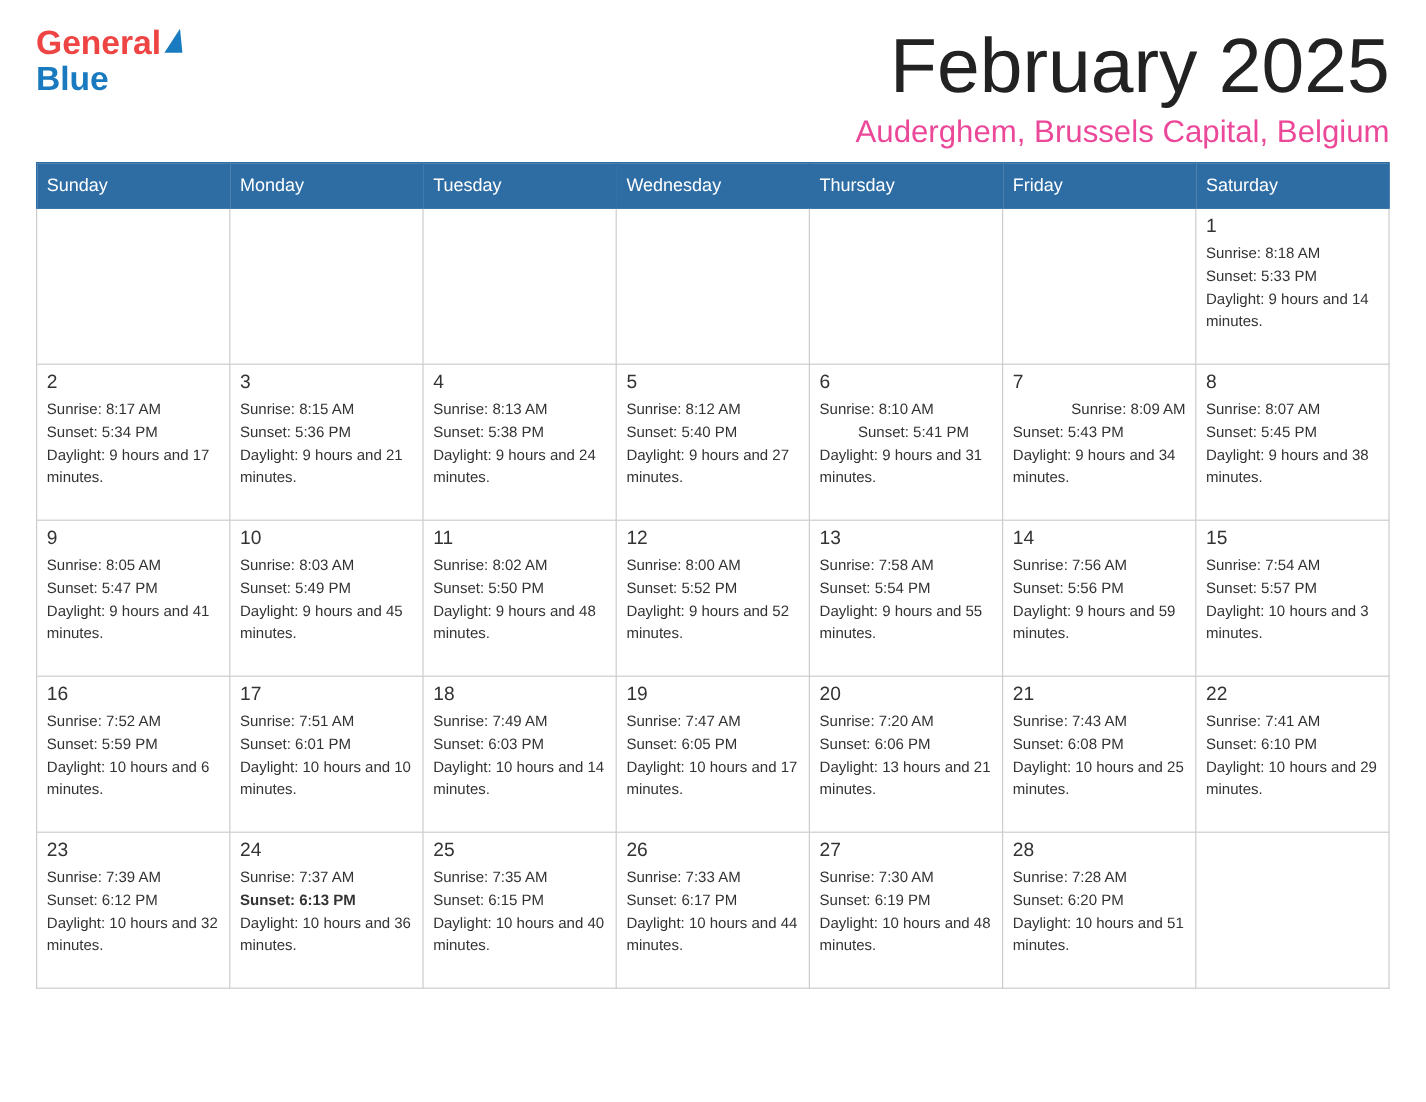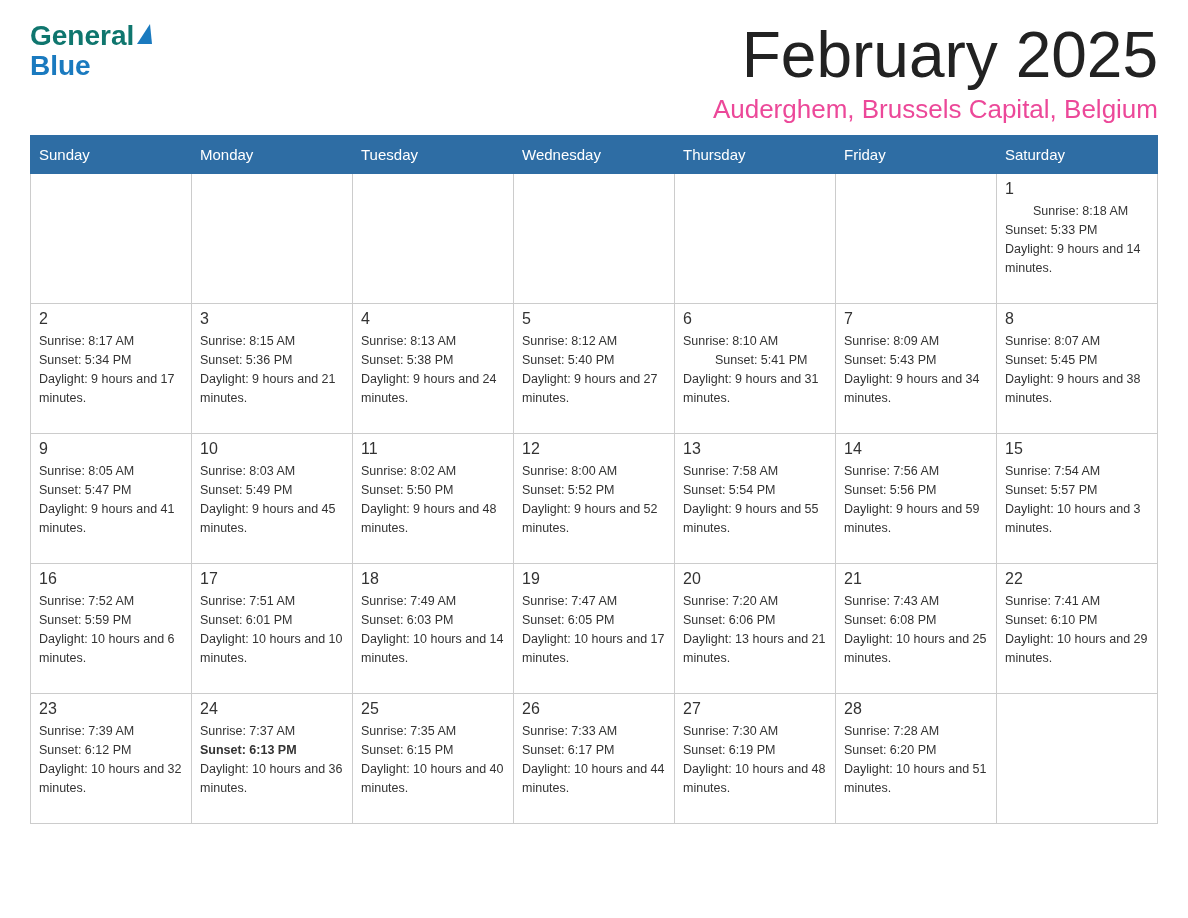--- a/index.html
+++ b/index.html
@@ -89,21 +89,21 @@
       font-weight: bold;
       margin-top: -2px;
     }
   </style>
 </head>
 <body>
 
 <div class="header">
   <div class="logo-wrapper">
     <div class="logo-row1">
-      <span style="font-size:28px;font-weight:bold;color:#0f766e;">General</span>
+      <span style="font-size:28px;font-weight:bold;color:#ef4444;">General</span>
       <span style="display:inline-block;width:0;height:0;border-left:13px solid transparent;border-right:2px solid transparent;border-bottom:20px solid #1a7abf;margin-left:3px;vertical-align:middle;position:relative;top:-2px;"></span>
     </div>
     <div class="logo-row2">Blue</div>
   </div>
   <div class="title-block">
     <div class="title-month">February 2025</div>
     <div class="title-location">Auderghem, Brussels Capital, Belgium</div>
   </div>
 </div>
 
@@ -123,21 +123,21 @@
   <tr>
         <td class="empty-cell"></td>
         <td class="empty-cell"></td>
         <td class="empty-cell"></td>
         <td class="empty-cell"></td>
         <td class="empty-cell"></td>
         <td class="empty-cell"></td>
         <td>
           <span class="day-number">1</span>
           <div class="day-info">
-            <span style="display: block; margin-left: 28px;">Sunrise: 8:18 AM</span>
+            <span style="display: block;">Sunrise: 8:18 AM</span>
             <span style="display: block;">Sunset: 5:33 PM</span>
             <span style="display: block;">Daylight: 9 hours and 14 minutes.</span>
           </div>
         </td>
       </tr>
       <tr>
         <td>
           <span class="day-number">2</span>
           <div class="day-info">
             <span style="display: block;">Sunrise: 8:17 AM</span>
@@ -173,21 +173,21 @@
           <span class="day-number">6</span>
           <div class="day-info">
             <span style="display: block;">Sunrise: 8:10 AM</span>
             <span style="display: block; margin-left: 32px;">Sunset: 5:41 PM</span>
             <span style="display: block;">Daylight: 9 hours and 31 minutes.</span>
           </div>
         </td>
         <td>
           <span class="day-number">7</span>
           <div class="day-info">
-            <span style="display: block;">Sunrise: 8:09 AM</span>
+            <span style="display: block; text-align: right;">Sunrise: 8:09 AM</span>
             <span style="display: block;">Sunset: 5:43 PM</span>
             <span style="display: block;">Daylight: 9 hours and 34 minutes.</span>
           </div>
         </td>
         <td>
           <span class="day-number">8</span>
           <div class="day-info">
             <span style="display: block;">Sunrise: 8:07 AM</span>
             <span style="display: block;">Sunset: 5:45 PM</span>
             <span style="display: block;">Daylight: 9 hours and 38 minutes.</span>

